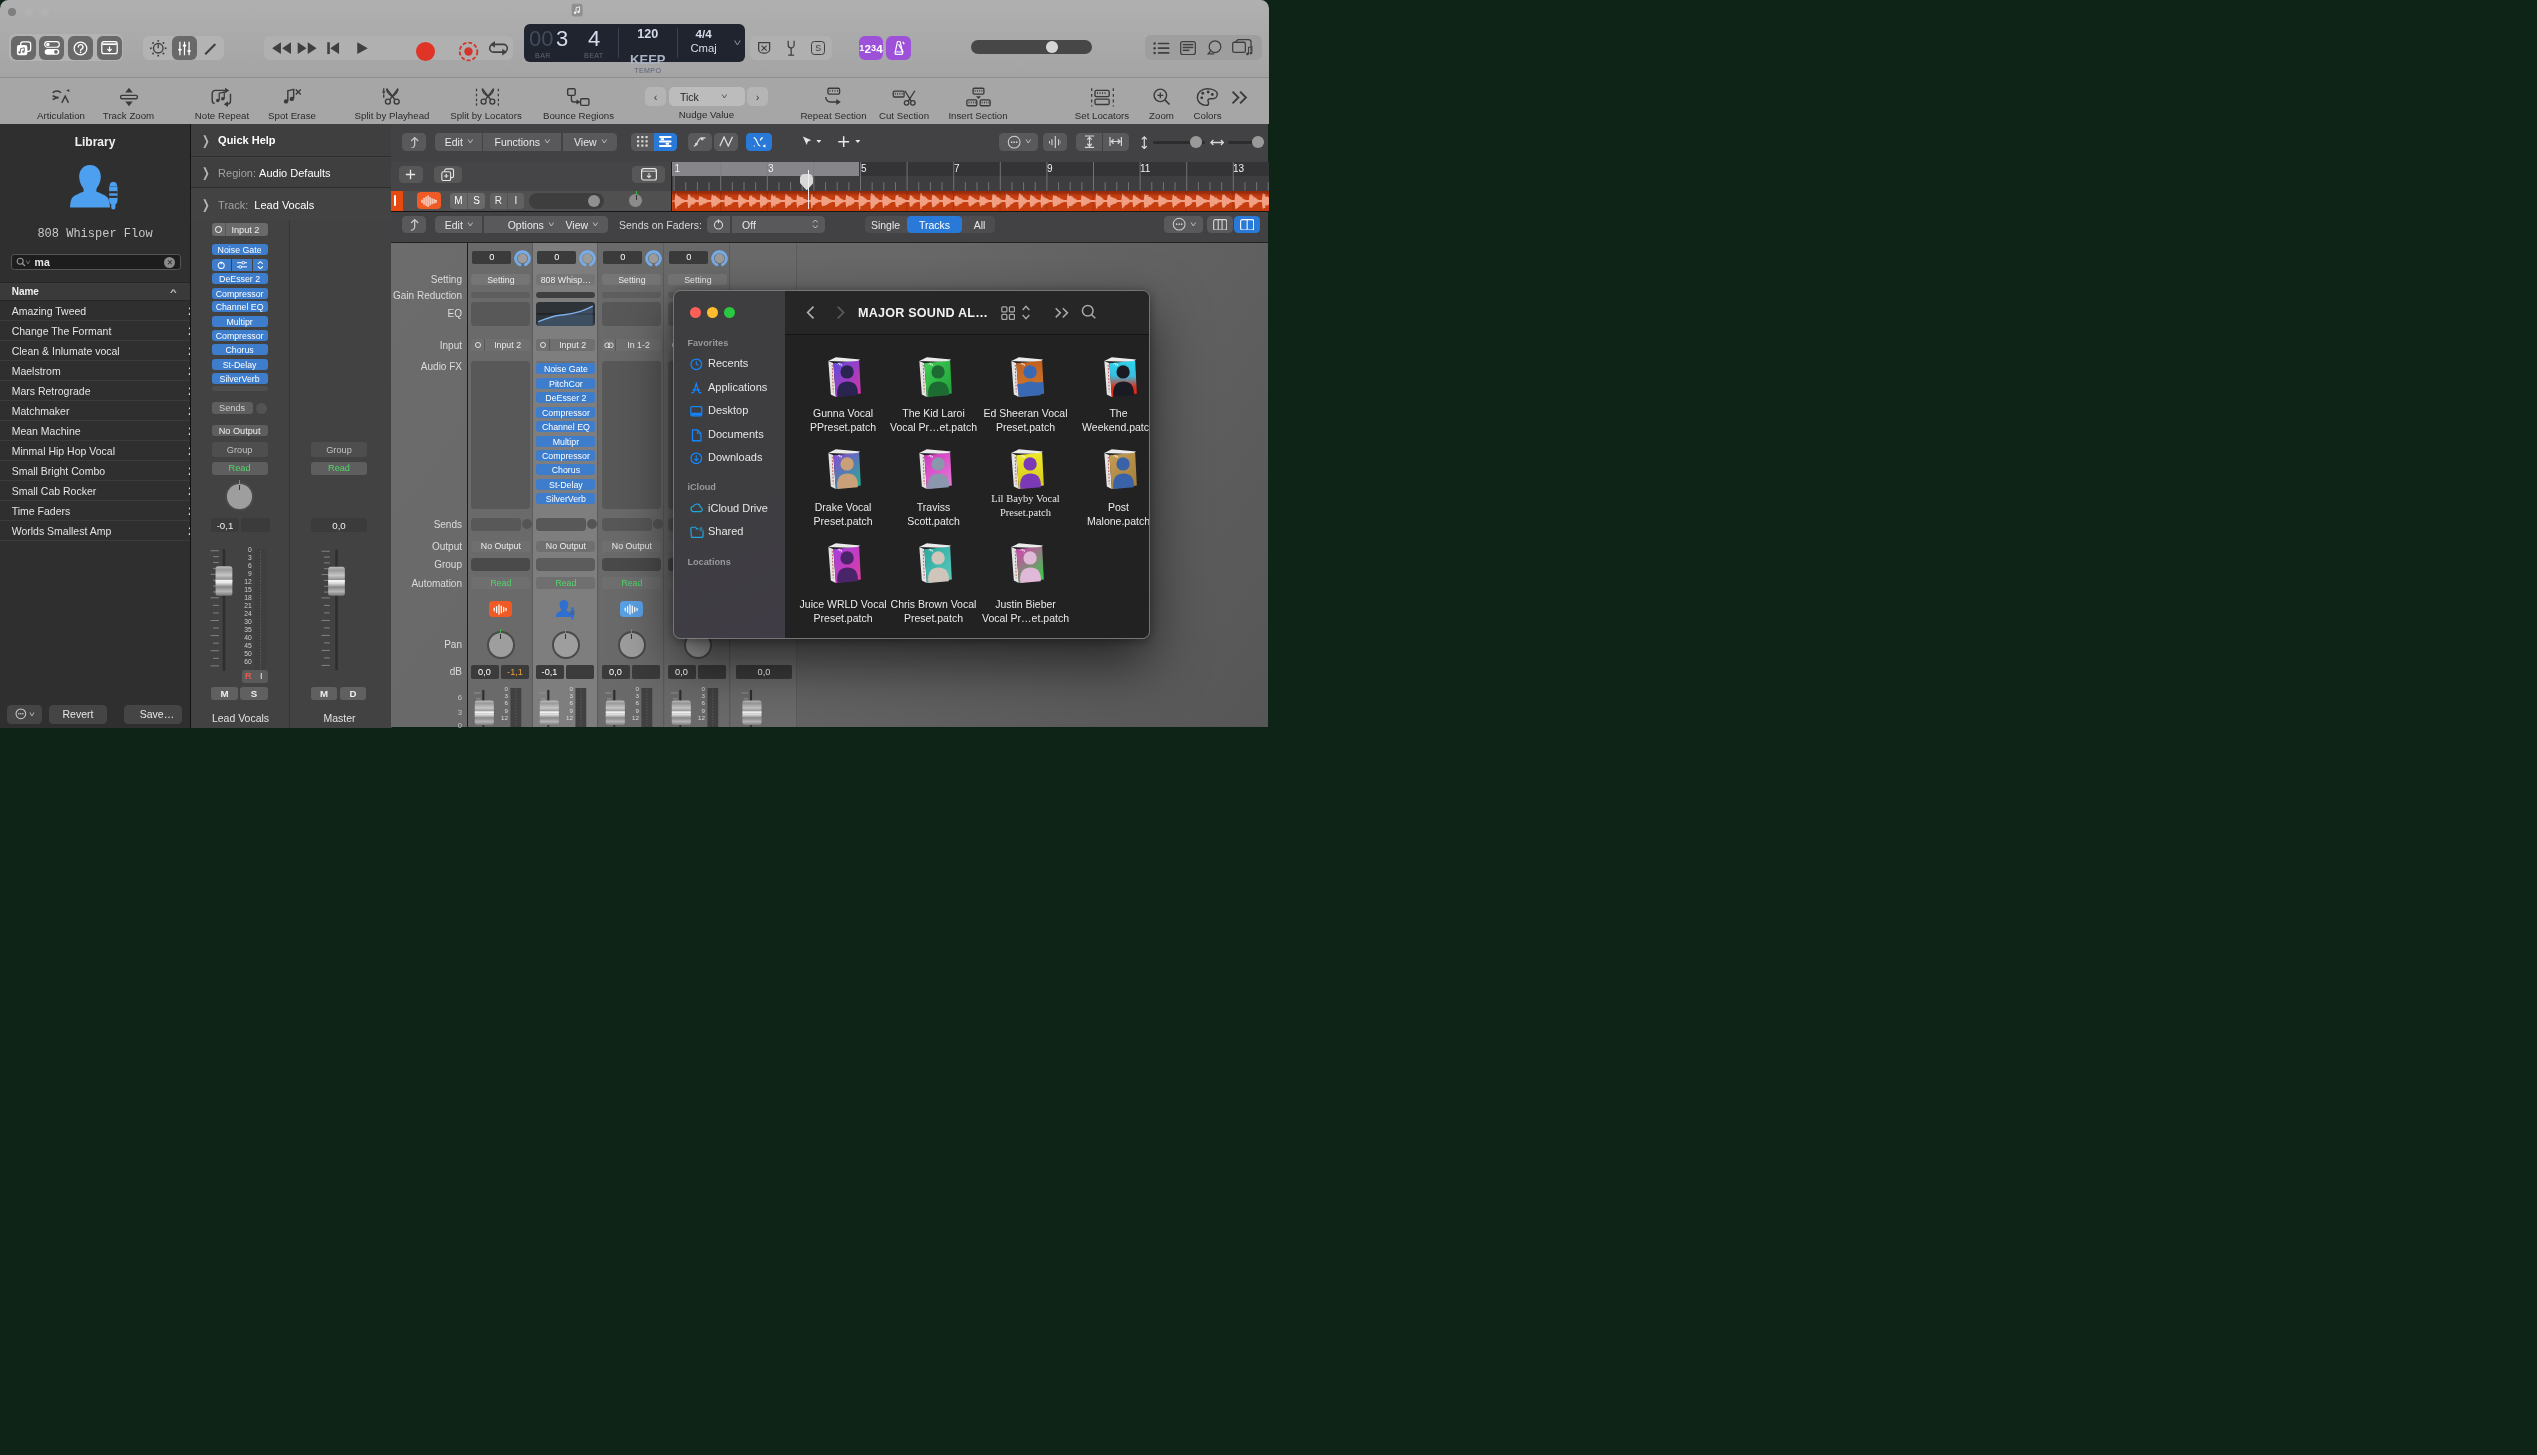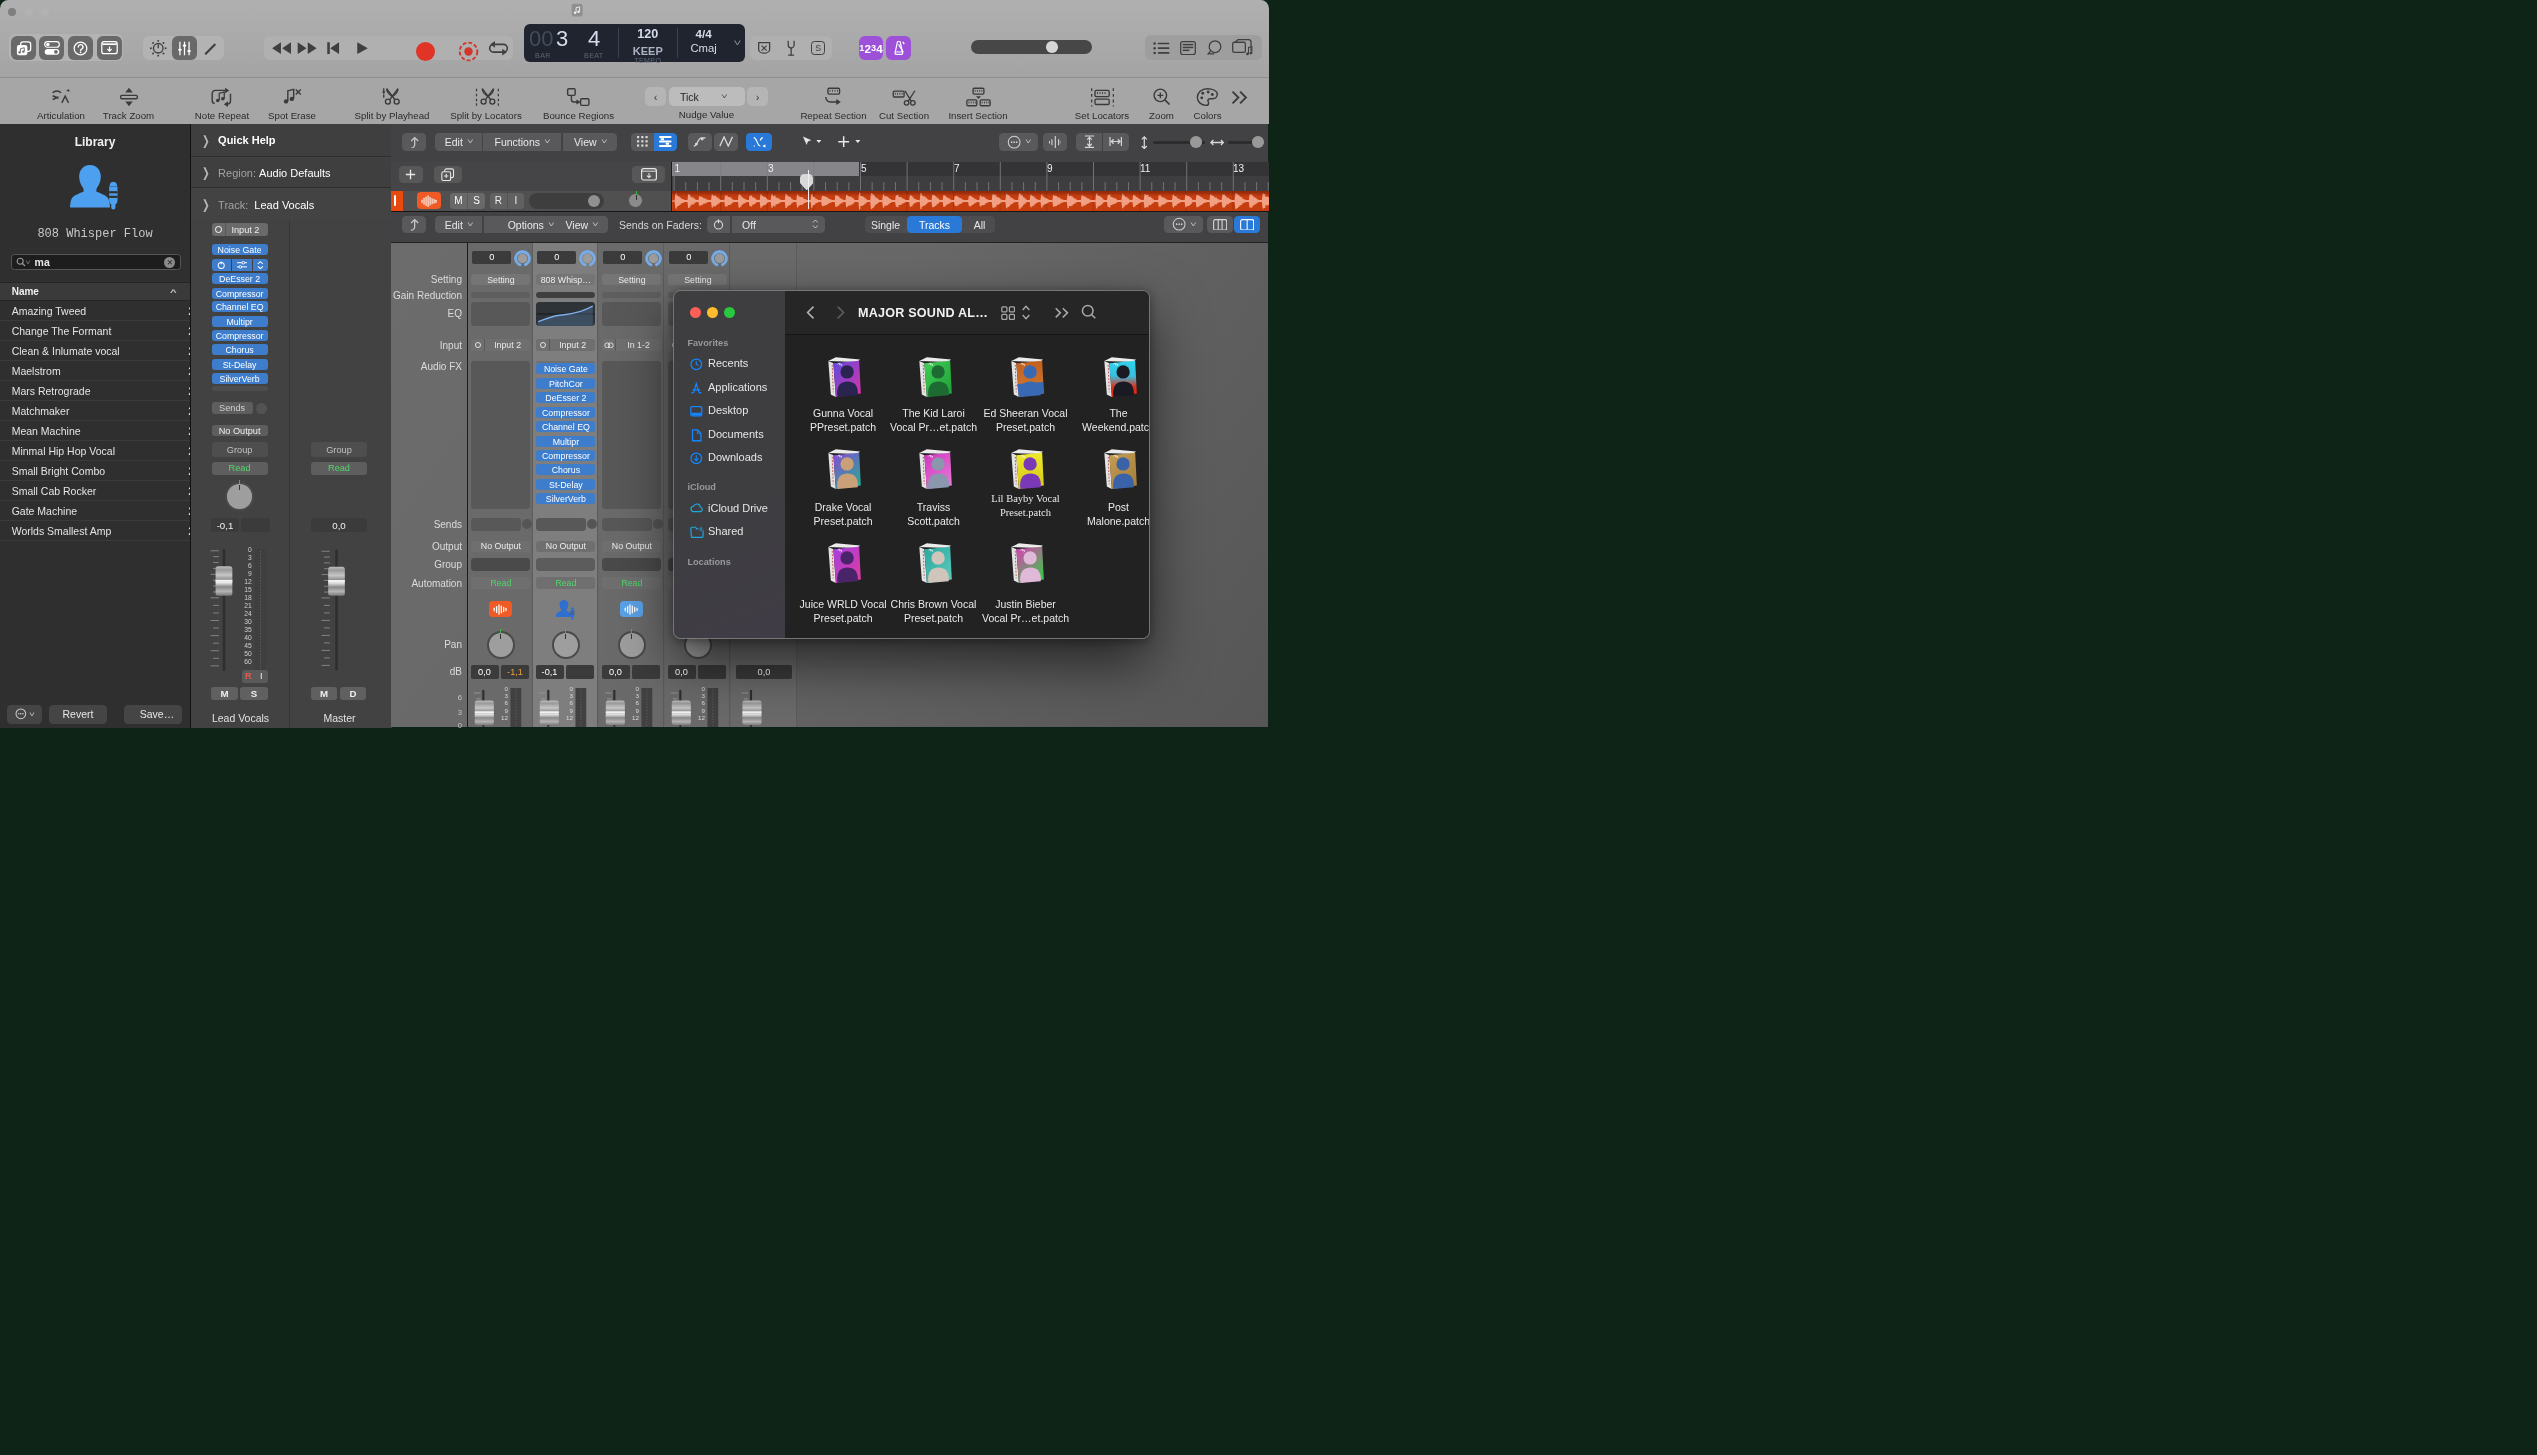--- a/index.html
+++ b/index.html
@@ -254,21 +254,21 @@
       <div style="width:94px; position:relative;">
         <span class="abs" style="left:5px; top:1.7px; font-size:22px; color:#434b5e;">00</span>
         <span class="abs" style="left:32px; top:1.7px; font-size:22px; color:#d4dcec;">3</span>
         <span class="abs" style="left:64px; top:1.7px; font-size:22px; color:#d4dcec;">4</span>
         <span class="abs" style="left:11px; top:28px; font-size:7.1px; color:#5c6478; letter-spacing:0.4px;">BAR</span>
         <span class="abs" style="left:60px; top:28px; font-size:7.1px; color:#5c6478; letter-spacing:0.4px;">BEAT</span>
       </div>
       <div class="sep"></div>
       <div style="width:58px; position:relative; text-align:center;">
         <div style="font-size:12.6px; color:#d4dcec; margin-top:2.5px; font-weight:bold;">120</div>
-        <div style="font-size:11px; color:#aab2c4; margin-top:4px; font-weight:bold;">KEEP</div>
+        <div style="font-size:13px; color:#aab2c4; margin-top:11px; font-weight:bold;">KEEP</div>
         <div style="font-size:7.1px; color:#5c6478; margin-top:0.8px; letter-spacing:0.4px;">TEMPO</div>
       </div>
       <div class="sep"></div>
       <div style="width:52px; position:relative; text-align:center;">
         <div style="font-size:11.7px; color:#d4dcec; margin-top:3.4px; font-weight:bold;">4/4</div>
         <div style="font-size:11.3px; color:#d4dcec; margin-top:1.7px;">Cmaj</div>
       </div>
       <div style="flex:1; display:flex; align-items:center; justify-content:center;">
           <span style="color:#8a8f9c; font-size:8.4px; transform:scaleX(1.6);">˅</span>
         </div>
@@ -522,21 +522,21 @@
       <div class="librow">Amazing Tweed</div>
       <div class="librow">Change The Formant</div>
       <div class="librow">Clean &amp; Inlumate vocal</div>
       <div class="librow">Maelstrom</div>
       <div class="librow">Mars Retrograde</div>
       <div class="librow">Matchmaker</div>
       <div class="librow">Mean Machine</div>
       <div class="librow">Minmal Hip Hop Vocal</div>
       <div class="librow">Small Bright Combo</div>
       <div class="librow">Small Cab Rocker</div>
-      <div class="librow">Gate Machine</div>
+      <div class="librow">Time Faders</div>
       <div class="librow">Worlds Smallest Amp</div>
     </div>
     <div id="libfoot">
       <div class="libfbtn" style="left:7.1px; width:35px;">
           <svg width="11.7" height="11.7" viewBox="0 0 14 14">
             <circle cx="7" cy="7" r="5.8" fill="none" stroke="#d0d0d0" stroke-width="1.2"></circle>
             <circle cx="4.5" cy="7" r="0.9" fill="#d0d0d0"></circle>
             <circle cx="7" cy="7" r="0.9" fill="#d0d0d0"></circle>
             <circle cx="9.5" cy="7" r="0.9" fill="#d0d0d0"></circle>
           </svg>

